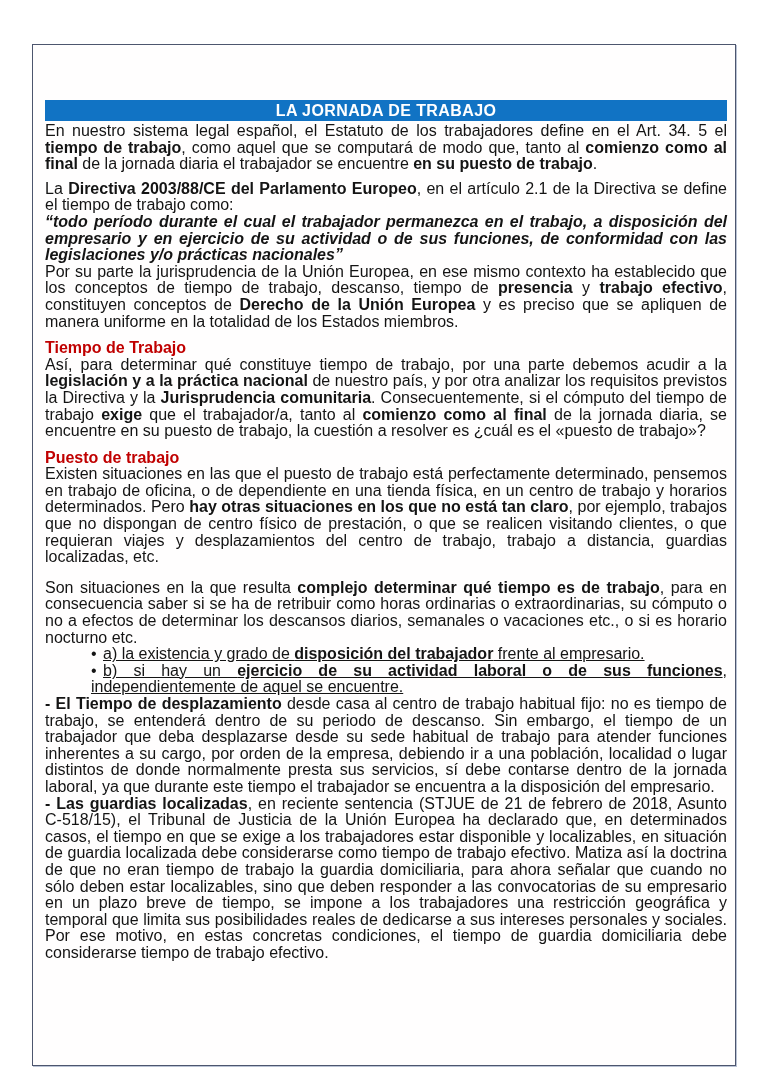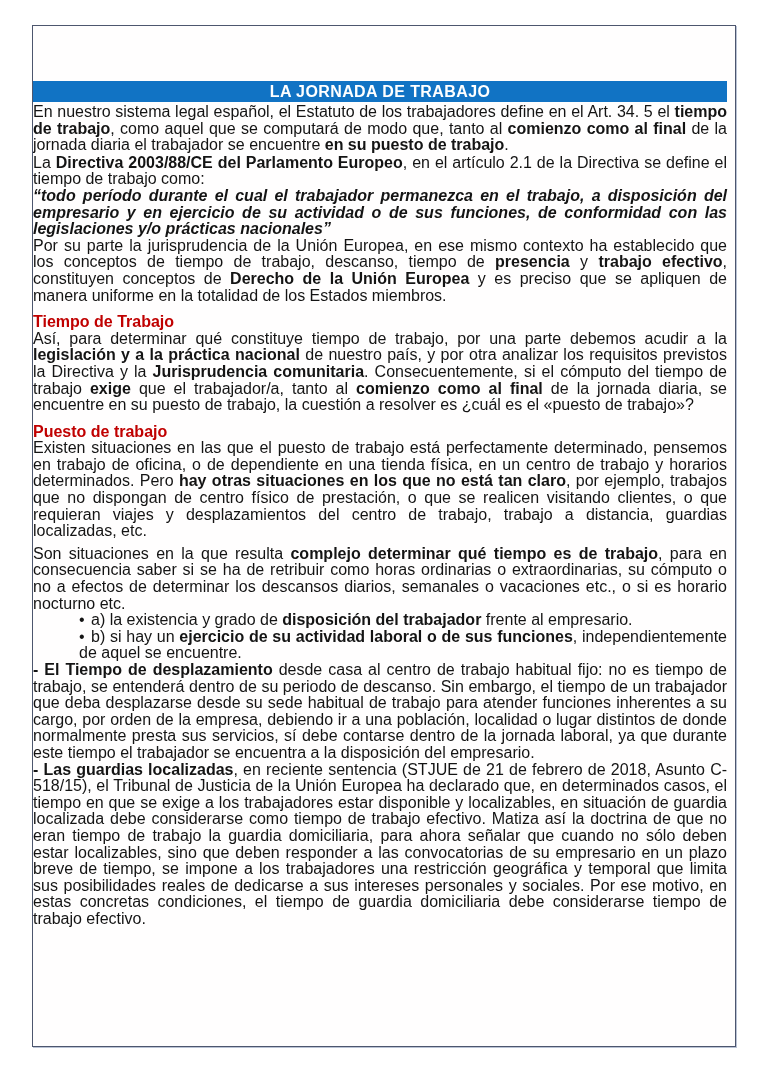--- a/index.html
+++ b/index.html
@@ -9,25 +9,25 @@
     --text:#141414;
   }
   *{box-sizing:border-box;}
   html,body{margin:0;padding:0;}
   body{
     width:768px;height:1086px;position:relative;background:#ffffff;
     font-family:"Liberation Sans", sans-serif;
     -webkit-font-smoothing:antialiased;
   }
   .doc-frame{
-    position:absolute;left:32px;top:25px;width:704px;height:1022px;
+    position:absolute;left:32px;top:44px;width:704px;height:1022px;
     background:#fffefe;
     border:1px solid var(--border);
     box-shadow:1px 1px 0 0 #bac3d5;
-    padding:55px 8px 0 0;
+    padding:55px 8px 0 12px;
     overflow:hidden;
   }
   .title-bar{
     background:var(--blue);
     color:#ffffff;
     font-weight:bold;
     font-size:16px;
     line-height:21px;
     height:21px;
     text-align:center;
@@ -41,25 +41,25 @@
     text-align:justify;
   }
   .blk .b{font-weight:bold;}
   .blk .i{font-style:italic;font-weight:bold;}
   .heading{
     color:var(--red);
     font-weight:bold;
     text-align:left;
   }
   .list1{padding-left:22px;text-indent:7px;}
-  .bullet{padding-left:46px;}
+  .bullet{padding-left:46px;text-decoration:underline;}
   .bullet .dot{display:inline-block;width:12px;text-indent:0;}
   .gap-xs{margin-top:2px;}
-  .gap-sm{margin-top:6px;}
-  .gap-md{margin-top:1px;}
+  .gap-sm{margin-top:14px;}
+  .gap-md{margin-top:8px;}
   .gap-lg{margin-top:10px;}
 </style>
 </head>
 <body>
 
 <div class="doc-frame">
   <div class="title-bar">LA JORNADA DE TRABAJO</div>
   <div id="doc-content">
       <div class="blk para gap-xs"><span>En nuestro sistema legal español, el Estatuto de los trabajadores define en el Art. 34. 5 el </span><span class="b">tiempo de trabajo</span><span>, como aquel que se computará de modo que, tanto al </span><span class="b">comienzo como al final</span><span> de la jornada diaria el trabajador se encuentre </span><span class="b">en su puesto de trabajo</span><span>.</span></div>
       <div class="blk para gap-md"><span>La </span><span class="b">Directiva 2003/88/CE del Parlamento Europeo</span><span>, en el artículo 2.1 de la Directiva se define el tiempo de trabajo como:</span></div>

